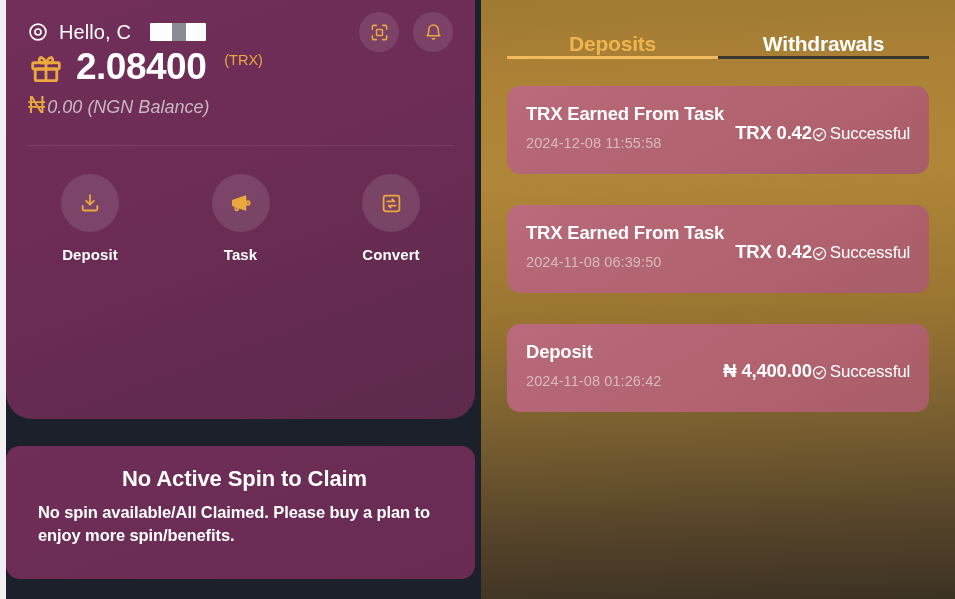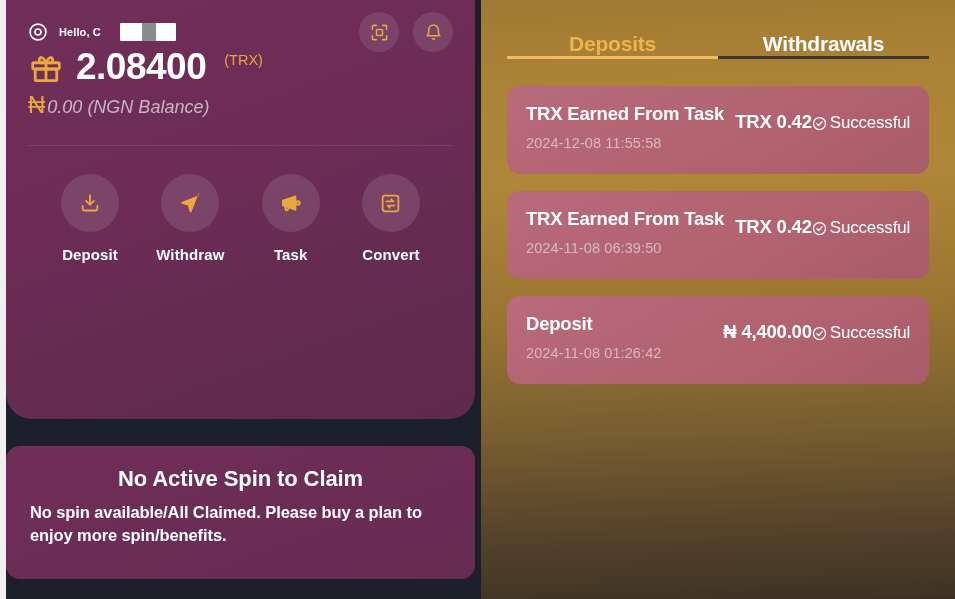--- a/index.html
+++ b/index.html
@@ -56,22 +56,22 @@
     height: 56px;
   }
   .greet {
     display: flex;
     align-items: center;
     gap: 11px;
   }
   .avatar-icon { width: 20px; height: 20px; display: block; flex: none; }
   .greet-text {
     color: #ffffff;
-    font-size: 11px;
-    font-weight: 700;
+    font-size: 20px;
+    font-weight: 400;
     letter-spacing: .1px;
     white-space: nowrap;
   }
   .redacted {
     display: inline-flex;
     margin-left: 8px;
     height: 18px;
     align-items: stretch;
     border-radius: 1px;
     overflow: hidden;
@@ -180,21 +180,21 @@
 
   .spin-card {
     position: absolute;
     left: 6px;
     top: 446px;
     width: 469px;
     height: 133px;
     background: #6b2c55;
     background: linear-gradient(160deg, #6f2e58 0%, #682b52 100%);
     border-radius: 14px;
-    padding: 20px 24px 0 24px;
+    padding: 20px 24px 0 32px;
   }
   .spin-title {
     color: #ffffff;
     font-size: 22px;
     font-weight: bold;
     text-align: center;
     letter-spacing: -.1px;
   }
   .spin-sub {
     color: #ffffff;
@@ -240,21 +240,21 @@
   }
   .tab.inactive {
     color: #ffffff;
     border-bottom: 3px solid #3b3630;
   }
 
   .tx-list {
     margin-top: 27px;
     display: flex;
     flex-direction: column;
-    gap: 17px;
+    gap: 31px;
   }
   .tx-card {
     background: #b8687a;
     background: linear-gradient(150deg, #b96a7c 0%, #b2636f 55%, #a85d69 100%);
     border-radius: 13px;
     height: 88px;
     padding: 17px 19px;
     display: flex;
     justify-content: space-between;
     align-items: flex-start;
@@ -277,21 +277,21 @@
   .tx-amount {
     color: #ffffff;
     font-size: 18.5px;
     font-weight: bold;
     letter-spacing: -.2px;
   }
   .tx-status {
     display: flex;
     align-items: center;
     gap: 3px;
-    margin-top: 10px;
+    margin-top: 21px;
   }
   .tx-status-text {
     color: #ffffff;
     font-size: 17px;
     letter-spacing: -.2px;
   }
   .check-icon { width: 15px; height: 15px; display: block; flex: none; }
 </style>
 </head>
 <body>
@@ -372,30 +372,20 @@
               <svg width="22" height="22" viewBox="0 0 24 24" fill="none" stroke="#eaa83f" stroke-width="2" stroke-linecap="round" stroke-linejoin="round">
                 <path d="M12 3.4v10"></path>
                 <path d="M7.8 9.6 12 13.8l4.2-4.2"></path>
                 <path d="M4 15.2v3.4a1.6 1.6 0 0 0 1.6 1.6h12.8a1.6 1.6 0 0 0 1.6-1.6v-3.4"></path>
               </svg>
             </span>
           </div>
           <div class="action-label">Deposit</div>
         </div>
 
-        <div class="action-item">
-          <div class="action-circle">
-            <span>
-              <svg width="23" height="23" viewBox="0 0 24 24" fill="#eaa83f">
-                <path d="M21.4 3.1 2.8 10.4c-.9.35-.85 1.63.07 1.9l6.4 1.9 1.9 6.4c.27.92 1.55.97 1.9.07l7.3-18.6c.3-.77-.43-1.3-.97-.97z"></path>
-              </svg>
-            </span>
-          </div>
-          <div class="action-label">Withdraw</div>
-        </div>
 
         <div class="action-item">
           <div class="action-circle">
             <span>
               <svg width="22" height="22" viewBox="0 0 24 24" fill="none" stroke="#eaa83f" stroke-width="2" stroke-linejoin="round">
                 <path d="M3.2 9.3v5.4l13.6 4.6V4.7z" fill="#eaa83f"></path>
                 <path d="M5.9 15.2v3.3a1.5 1.5 0 0 0 3 0v-2.4"></path>
                 <circle cx="19.6" cy="12" r="1.9"></circle>
               </svg>
             </span>

